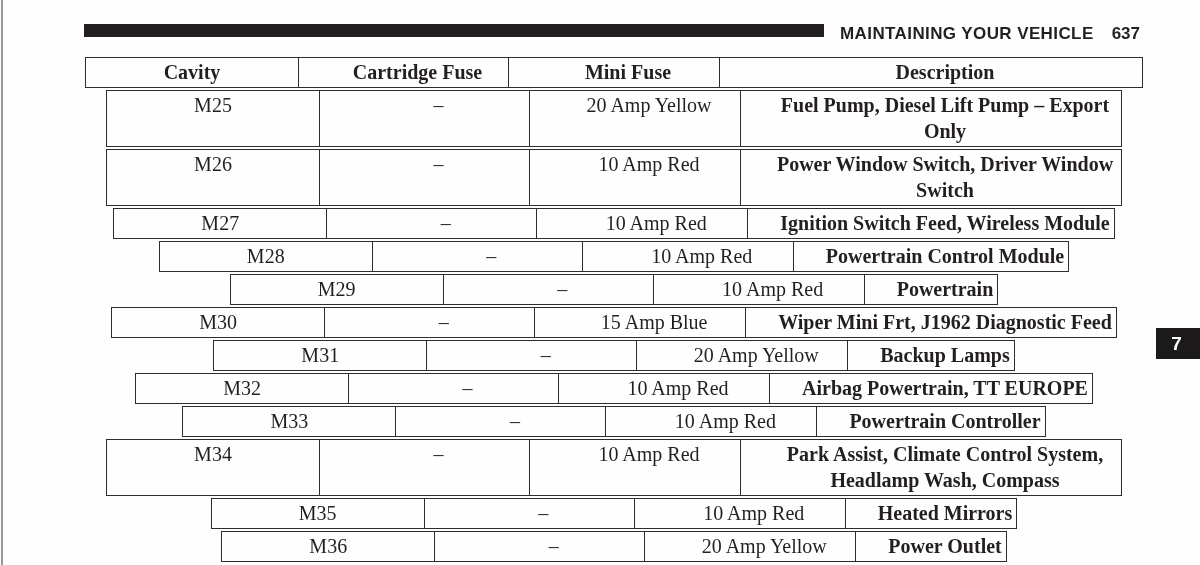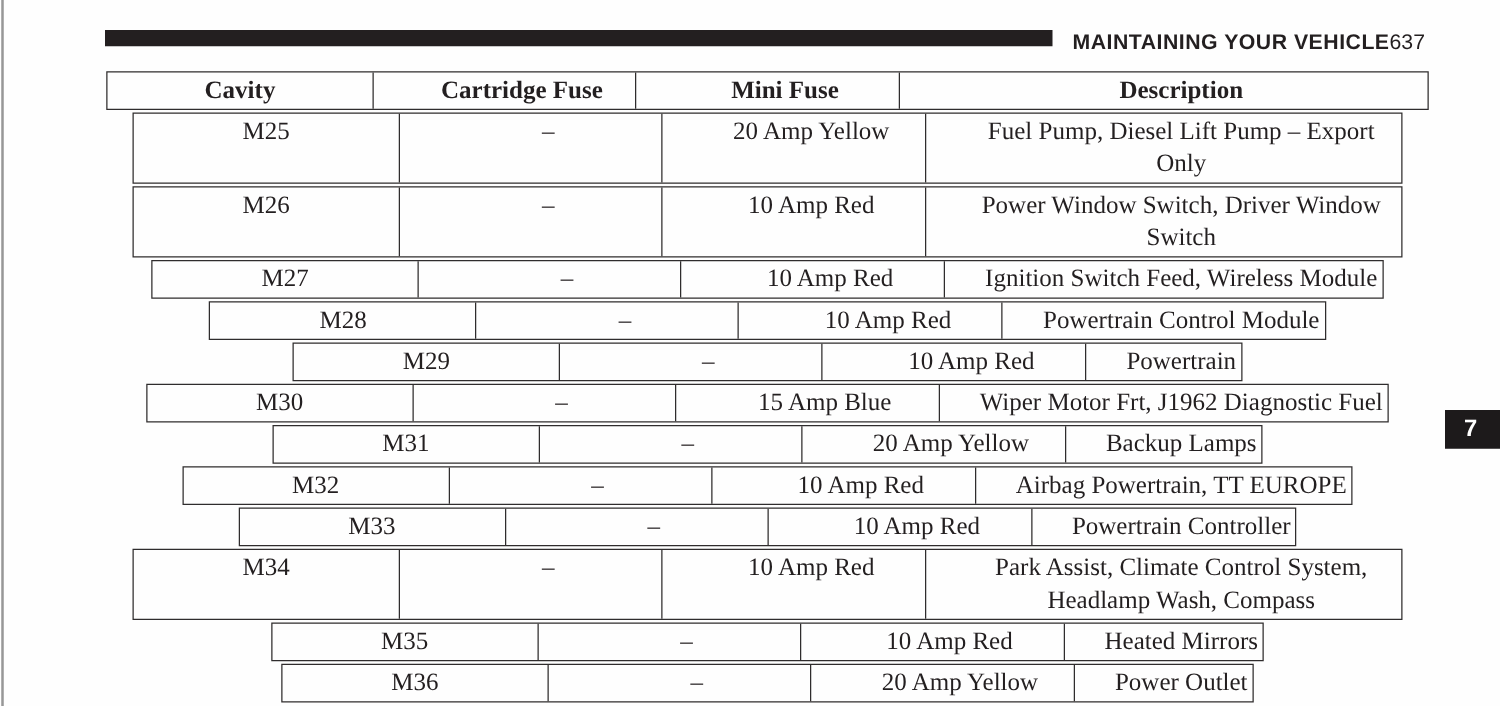--- a/index.html
+++ b/index.html
@@ -33,21 +33,22 @@
     height: 13px;
     background: #231f20;
   }
   .header-title {
     margin-left: 16px;
     font-size: 17px; font-weight: 700;
     letter-spacing: 0.4px;
     white-space: nowrap;
   }
   .header-page-number {
-    font-size: 17px; font-weight: 400;
+    margin-left: 18px;
+    font-size: 17px; font-weight: 700;
   }
 
   
   .chapter-tab {
     position: absolute;
     right: 0; top: 328px;
     width: 44px; height: 31px;
     background: #1d1a1b;
     color: #ffffff;
     display: flex; align-items: center; justify-content: center;
@@ -77,21 +78,21 @@
     min-height: 26px;
     padding: 1px 4px 2px 4px;
     font-size: 20px;
     line-height: 26px;
   }
   .cell + .cell { border-left: 1.5px solid #2f2c2d; padding-left: 32px; }
   .c-cavity { flex: 0 0 212px; }
   .c-cart   { flex: 0 0 210px; }
   .c-mini   { flex: 0 0 211px; }
   .c-desc   { flex: 1 1 auto; }
-  .desc-text { display: inline-block; max-width: 344px; }
+  .desc-text { display: inline-block; max-width: 344px; font-weight: bold; }
 
   .t-head .cell {
     font-weight: 700;
     min-height: 26px;
   }
 </style>
 </head>
 <body>
 
 <div class="page">
@@ -195,21 +196,21 @@
     <div class="cell c-cavity">
       <span>M30</span>
     </div>
     <div class="cell c-cart">
       <span>–</span>
     </div>
     <div class="cell c-mini">
       <span>15 Amp Blue</span>
     </div>
     <div class="cell c-desc">
-      <span class="desc-text">Wiper Motor Frt, J1962 Diagnostic Fuel</span>
+      <span class="desc-text">Wiper Mini Frt, J1962 Diagnostic Feed</span>
     </div>
   </div>
 
   <div class="t-row">
     <div class="cell c-cavity">
       <span>M31</span>
     </div>
     <div class="cell c-cart">
       <span>–</span>
     </div>

